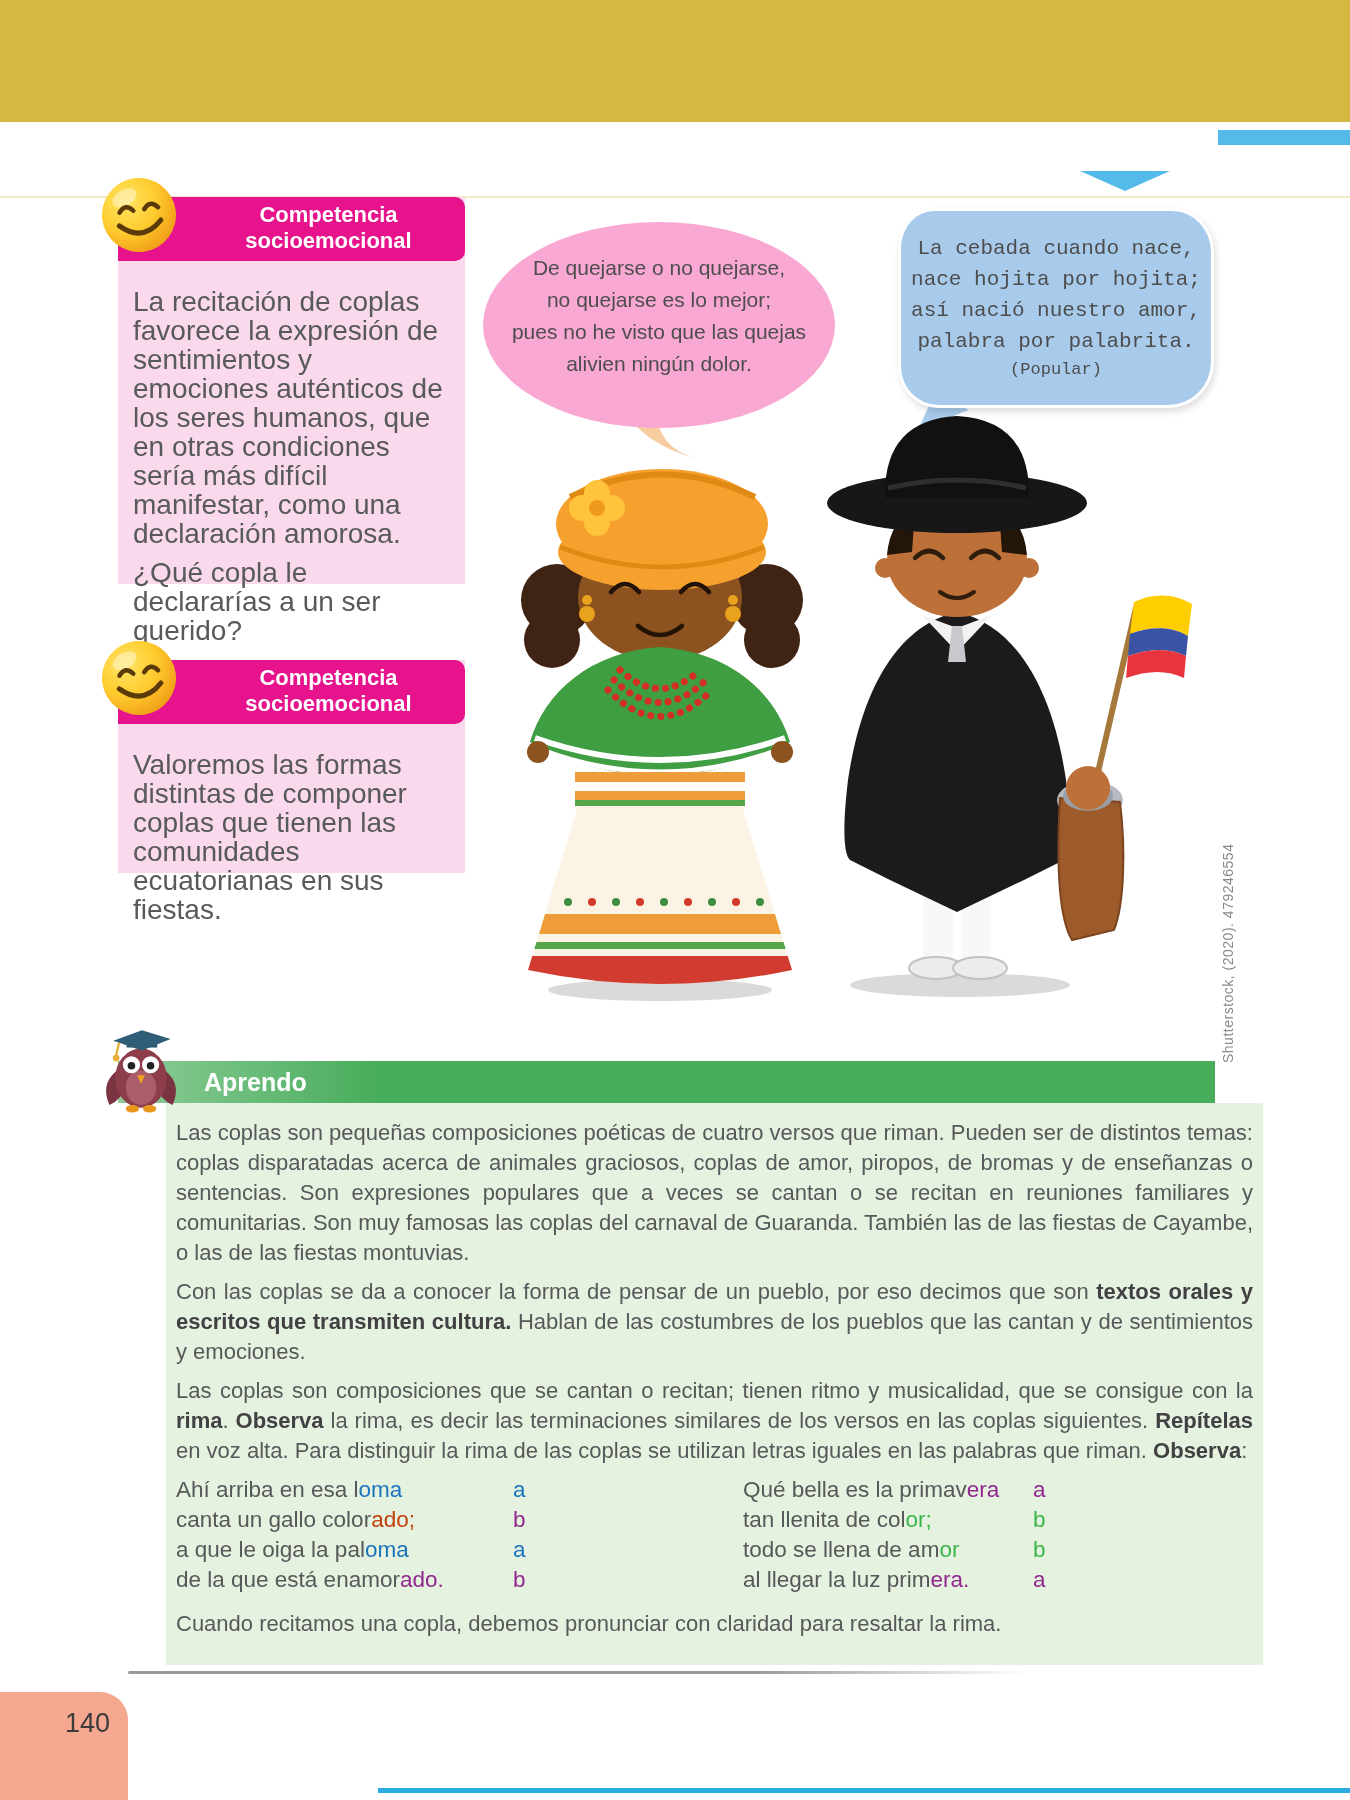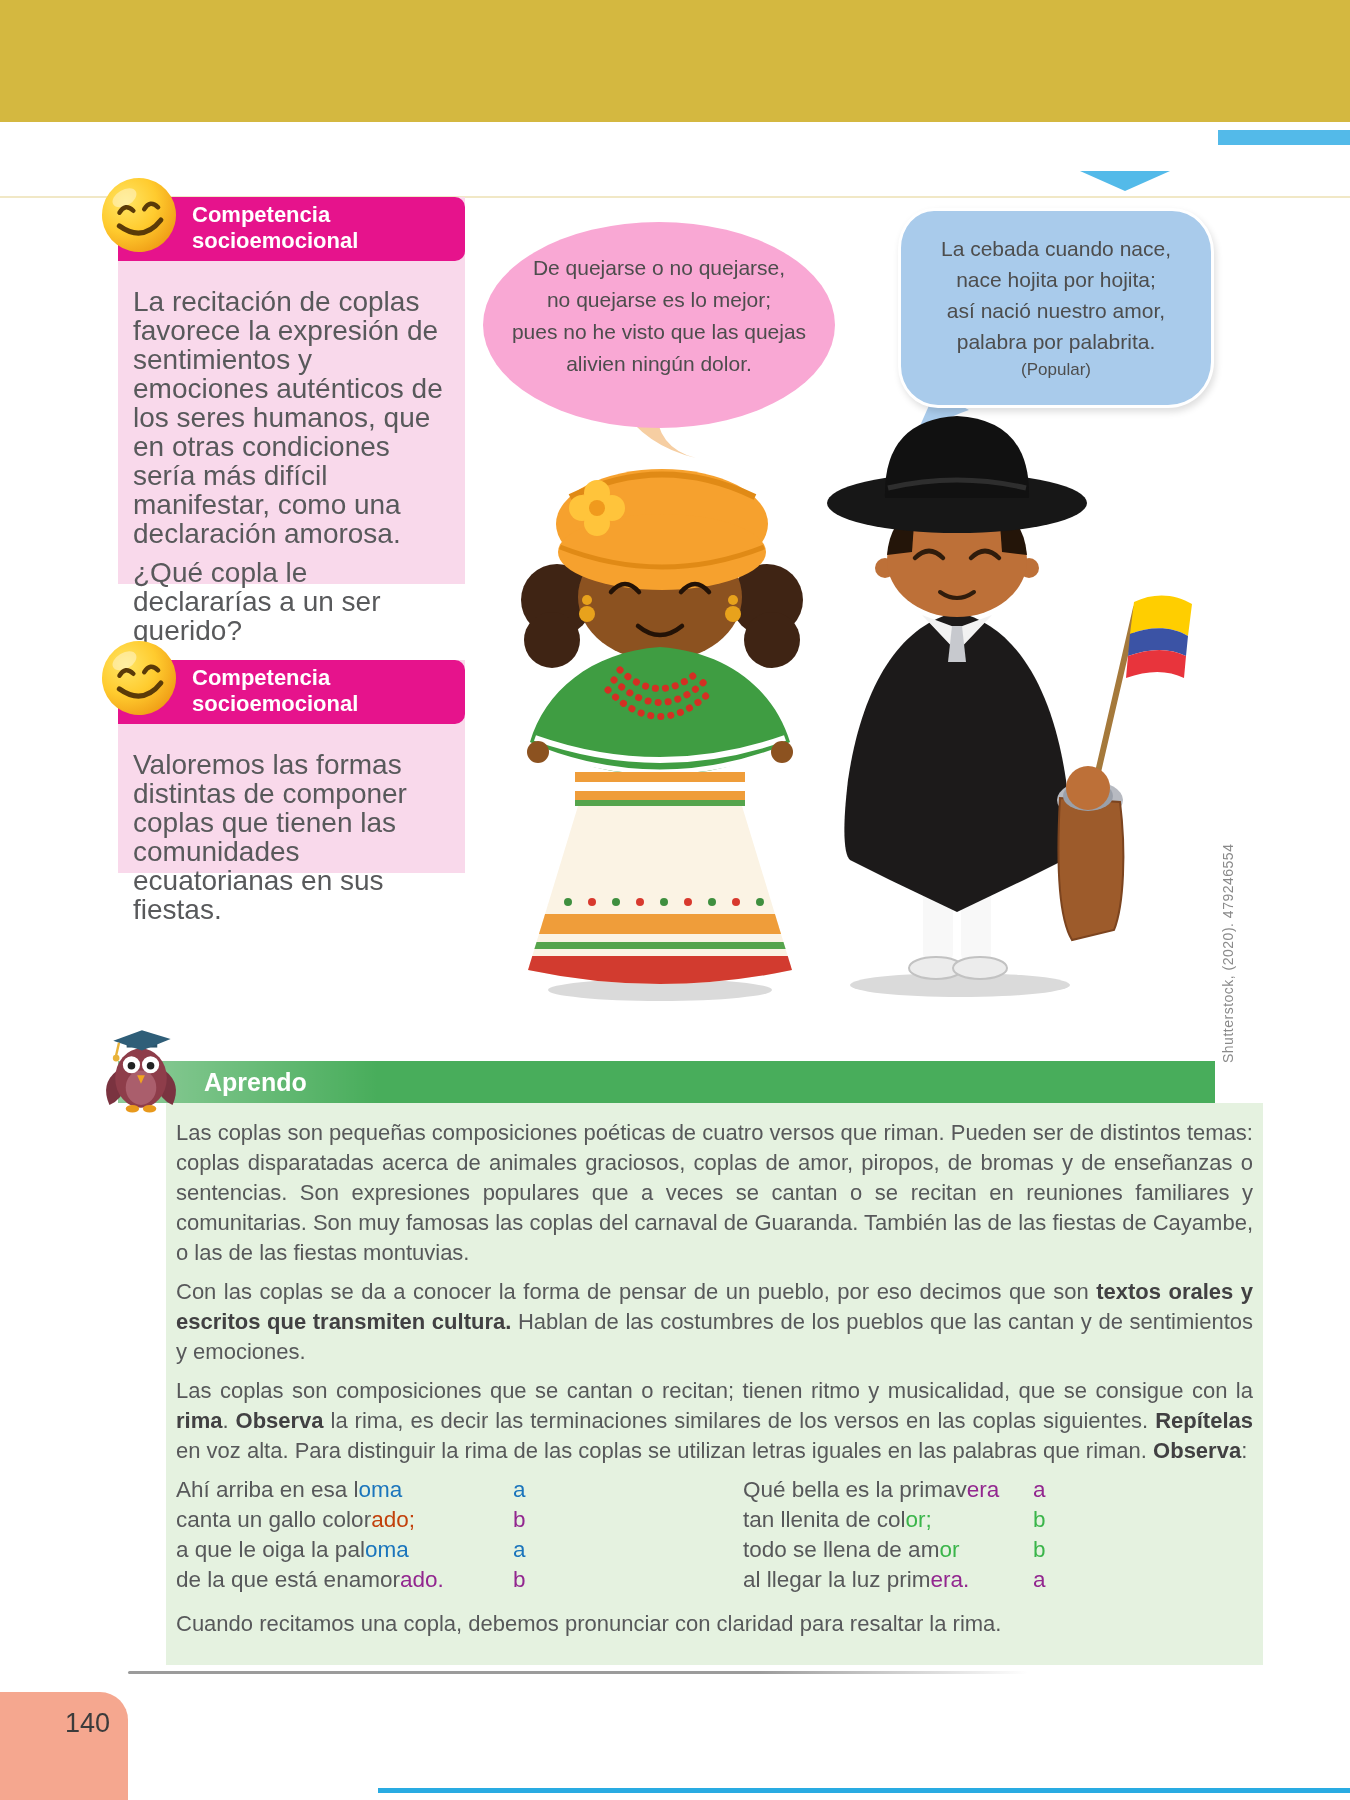--- a/index.html
+++ b/index.html
@@ -11,21 +11,21 @@
   .faint-rule{position:absolute;left:0;top:196px;width:1350px;height:2px;background:#F1E8C6;}
 
   
   .concept-strip{position:absolute;left:1218px;top:130px;width:132px;height:15px;}
   .concept-tab{position:absolute;left:964px;top:130px;width:254px;height:44px;border-radius:10px 10px 14px 14px;
     color:#fff;font-size:24px;font-weight:bold;text-align:center;line-height:44px;z-index:3;}
   .concept-tail{position:absolute;left:1080px;top:171px;width:90px;height:20px;z-index:2;}
 
   
   .pink-box{position:absolute;width:347px;z-index:2;}
-  .pink-header{position:relative;height:64px;border-radius:0 10px 10px 0;padding-left:74px;box-sizing:border-box;}
+  .pink-header{position:relative;height:64px;border-radius:0 10px 10px 0;padding-left:74px;box-sizing:border-box;text-align:center;}
   .pink-header .t{color:#fff;font-weight:bold;font-size:22px;line-height:26px;padding-top:5px;}
   .pink-body{padding:26px 12px 0 15px;font-size:28px;line-height:29px;color:#58595B;}
   .pink-body p{margin:0 0 10px 0;}
   .smiley{position:absolute;left:-19px;top:-22px;width:80px;height:80px;}
 
   
   .bubble-orange{position:absolute;left:483px;top:222px;width:352px;height:206px;border-radius:50%;z-index:2;}
   .bubble-orange-tail{position:absolute;left:600px;top:406px;width:110px;height:62px;z-index:1;}
   .bubble-orange .lines{position:absolute;left:0;top:30px;width:100%;text-align:center;font-size:21px;line-height:32px;color:#4D4D4D;}
   .bubble-blue{position:absolute;left:898px;top:208px;width:316px;height:200px;
@@ -140,21 +140,21 @@
       <div>De quejarse o no quejarse,</div>
       <div>no quejarse es lo mejor;</div>
       <div>pues no he visto que las quejas</div>
       <div>alivien ningún dolor.</div>
     </div>
   </div>
 
   <svg class="bubble-blue-tail" viewBox="0 0 72 62">
     <path d="M32 0 L8 54 Q30 30 66 18 Z" style="fill: rgb(169, 203, 235);"></path>
   </svg>
-  <div class="bubble-blue" style="background: rgb(169, 203, 235);">
+  <div class="bubble-blue" style="background: rgb(169, 203, 235); font-family: Liberation Mono, monospace;">
     <div class="lines">
       <div>La cebada cuando nace,</div>
       <div>nace hojita por hojita;</div>
       <div>así nació nuestro amor,</div>
       <div>palabra por palabrita.</div>
       <div class="attrib">(Popular)</div>
     </div>
   </div>
 
   <svg class="woman" viewBox="0 0 330 550">

